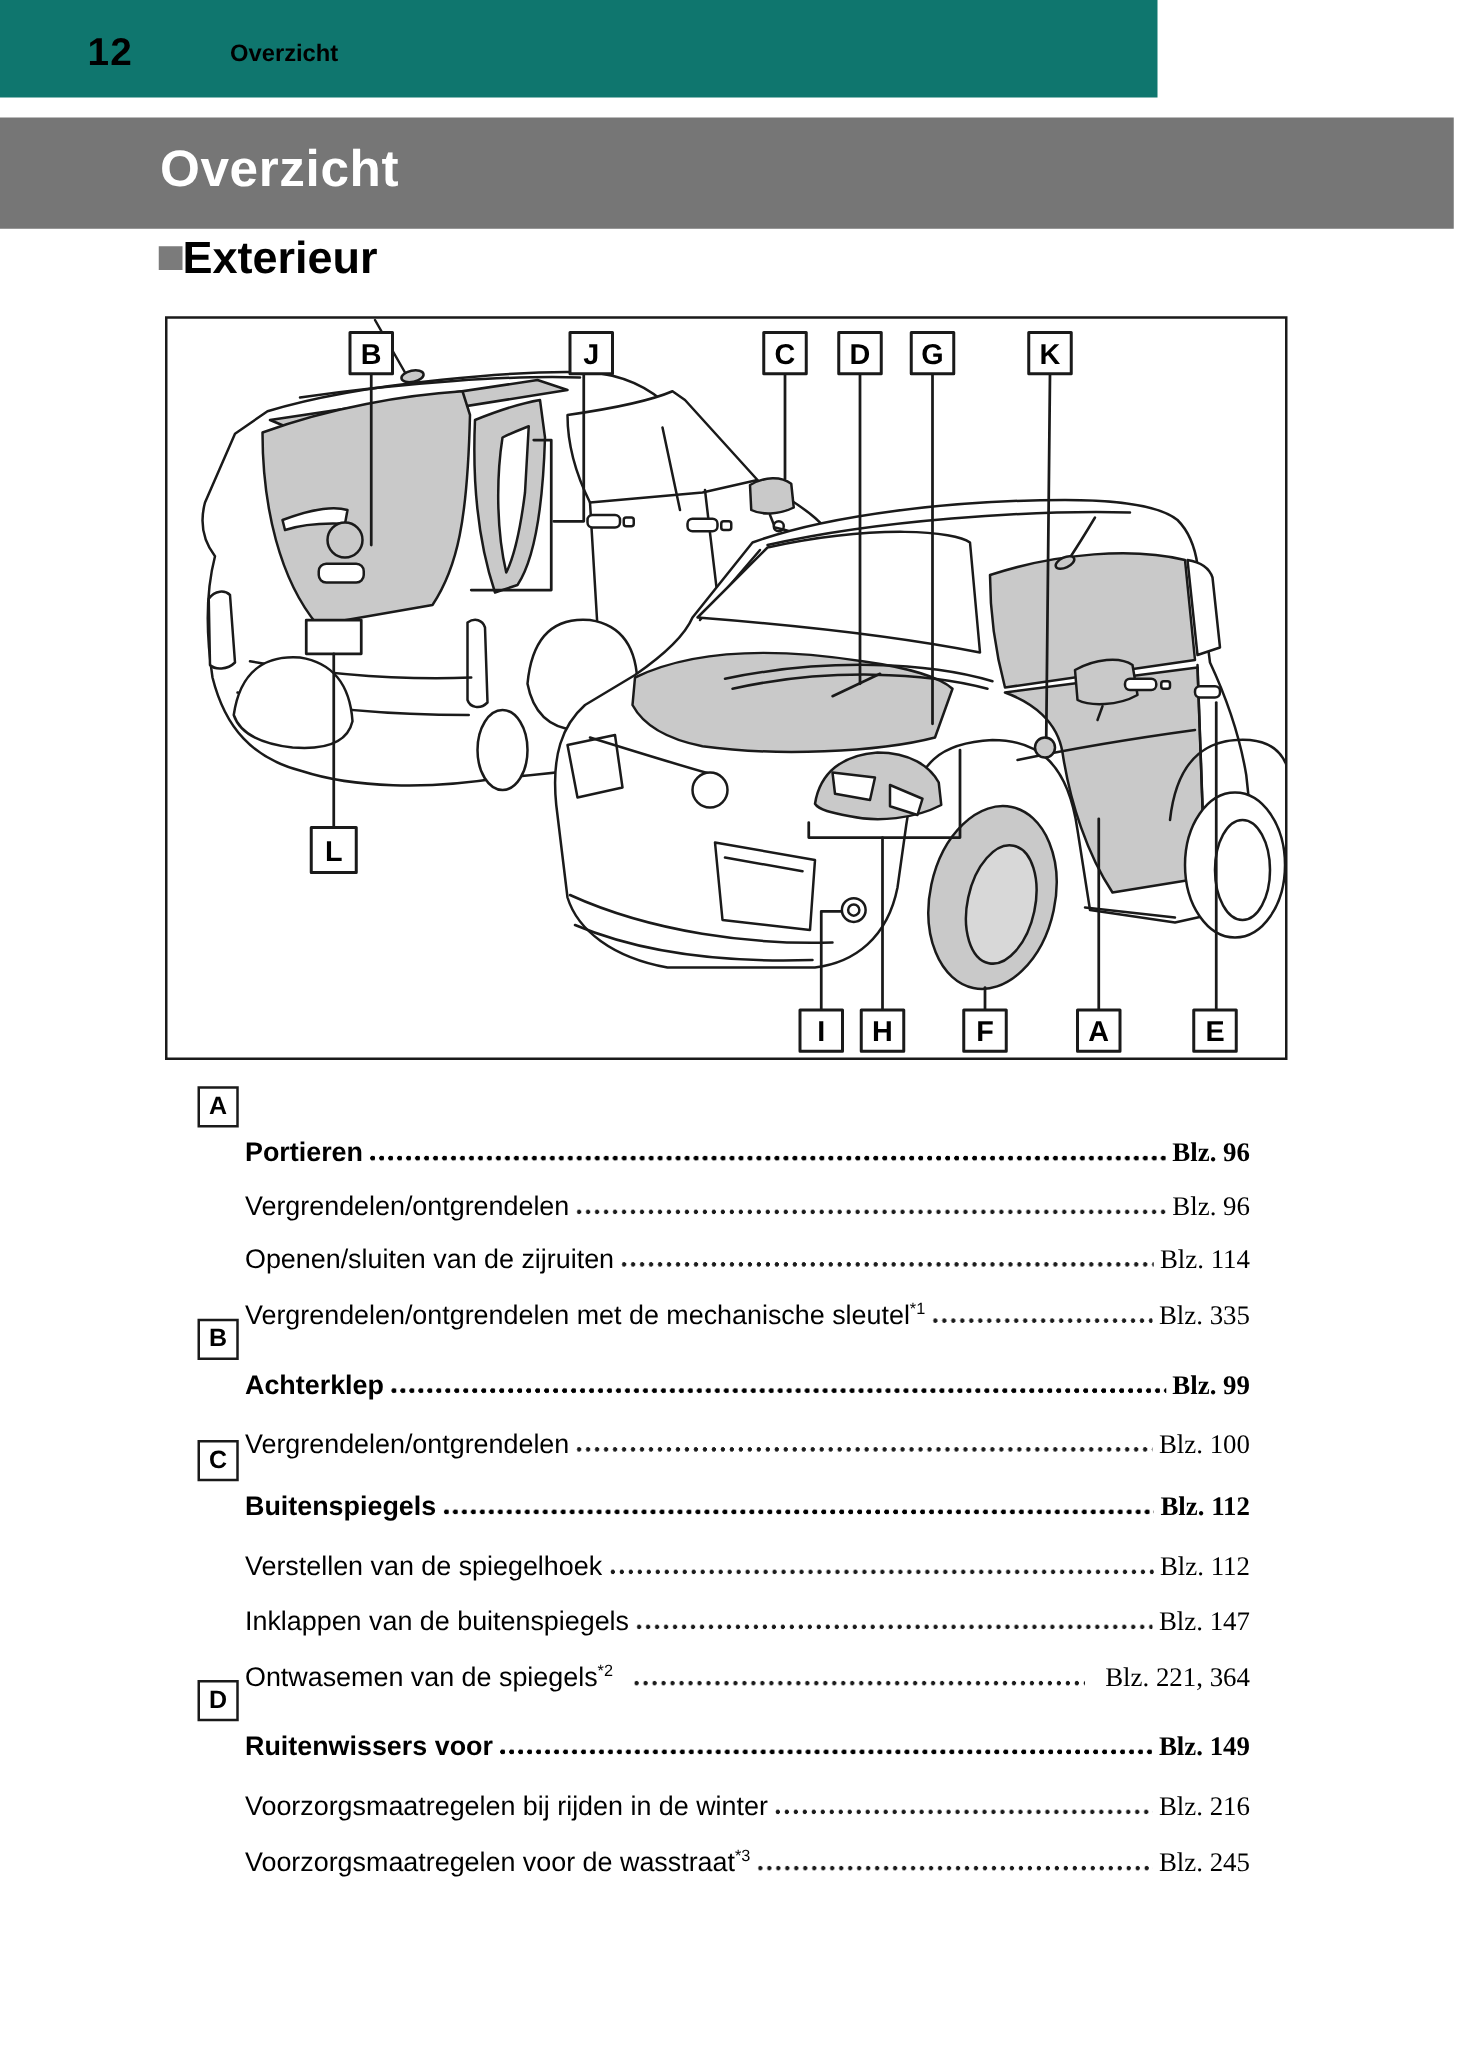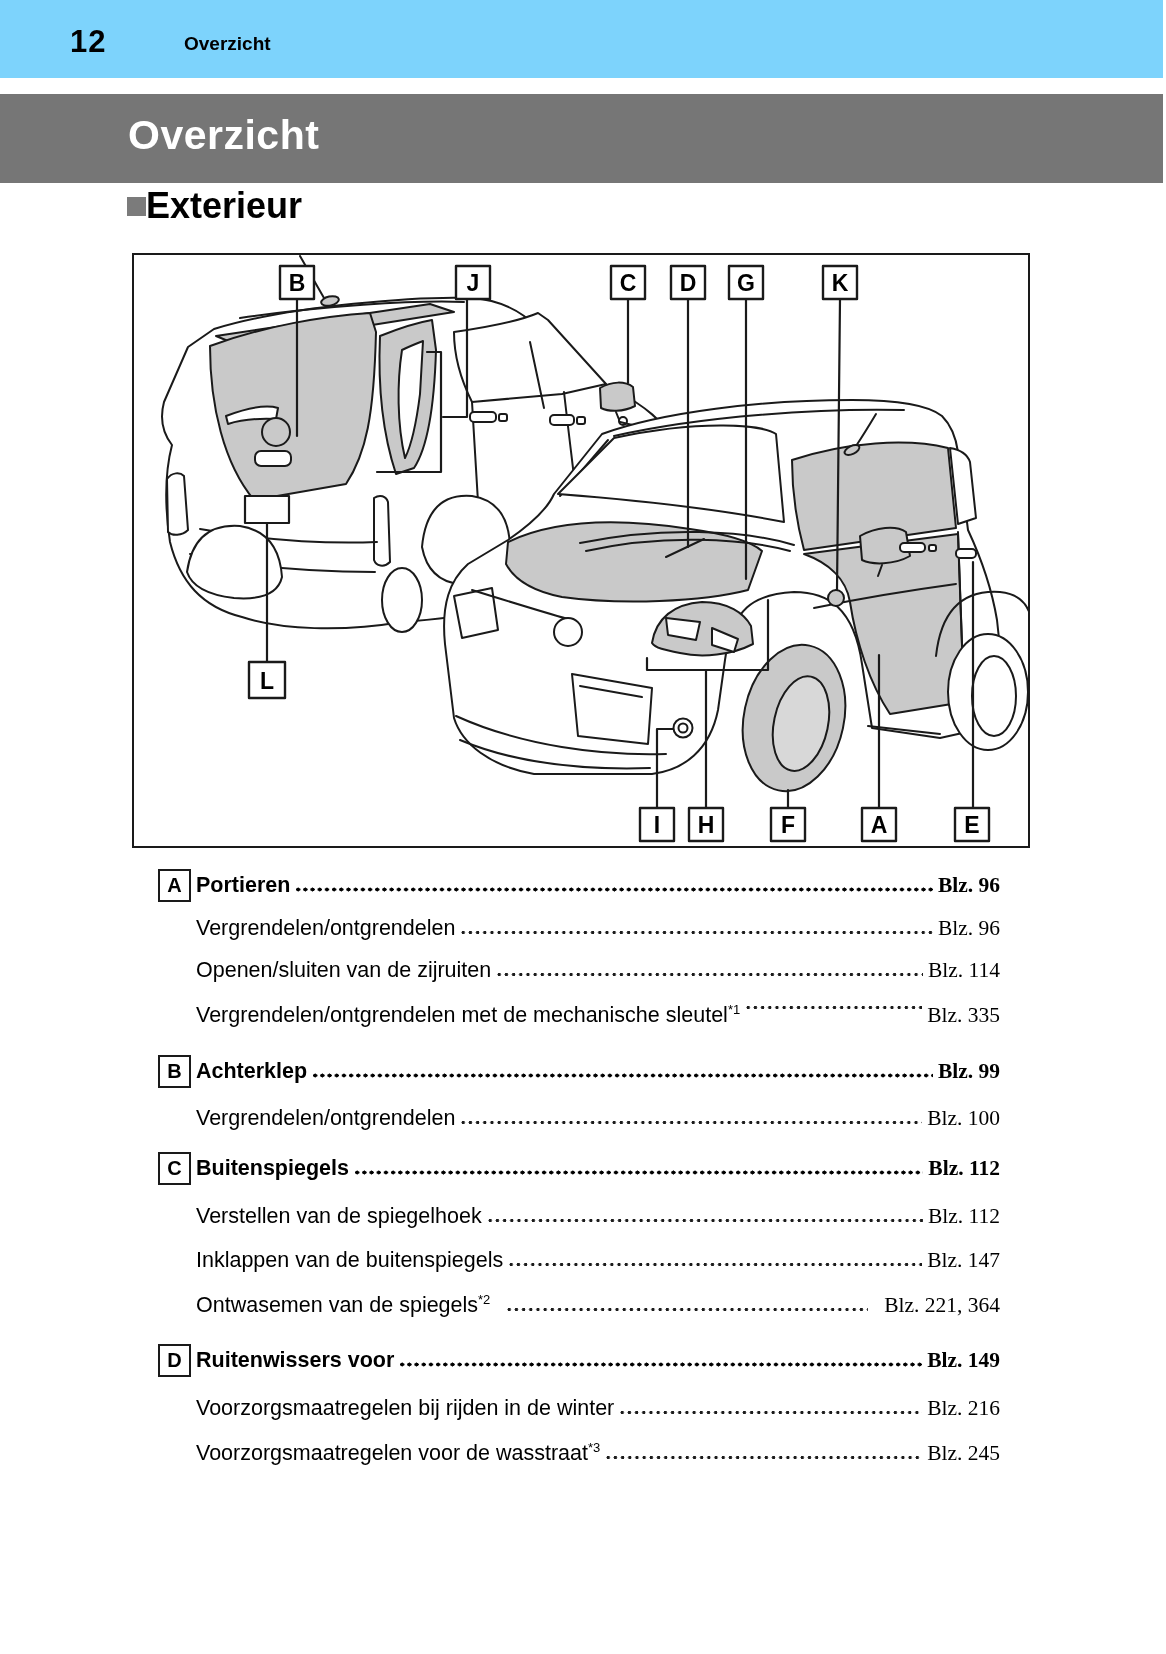--- a/index.html
+++ b/index.html
@@ -1,33 +1,33 @@
 <!DOCTYPE html>
 <html><head>
 <meta charset="utf-8">
 <style>
   html,body { margin:0; padding:0; }
   body {
     width:1166px; height:1654px; position:relative;
     background:#ffffff; font-family:"Liberation Sans", sans-serif; color:#000;
     overflow:hidden;
   }
-  .topbar { position:absolute; left:0; top:0; width:1163px; height:78px; background:#7dd3fc; }
+  .topbar { position:absolute; left:0; top:0; width:926px; height:78px; background:#0f766e; }
   .page-num { position:absolute; left:70px; top:24px; font-size:31px; font-weight:bold; letter-spacing:1px; }
   .top-title { position:absolute; left:184px; top:33px; font-size:19px; font-weight:bold; }
   .banner { position:absolute; left:0; top:94px; width:1163px; height:89px; background:#767676; }
   .banner-title { position:absolute; left:128px; top:18px; color:#ffffff; font-size:41px; font-weight:bold; letter-spacing:0.5px; }
   .sec-heading { position:absolute; left:127px; top:189px; display:flex; }
   .sec-square { width:19px; height:19px; background:#7b7b7b; margin-top:8px; flex:0 0 auto; }
   .sec-text { font-size:36px; font-weight:bold; line-height:33px; }
   .diagram { position:absolute; left:132px; top:253px; width:894px; height:591px; border:2px solid #1a1a1a; background:#fff; }
   .diagram svg { display:block; width:100%; height:100%; }
 
   .toc-row { position:absolute; left:158px; width:842px; display:flex; align-items:baseline; font-size:21.5px; padding-top:5px; box-sizing:border-box; }
-  .toc-row .lbl { white-space:nowrap; flex:0 0 auto; }
+  .toc-row .lbl { white-space:nowrap; flex:0 0 auto;margin-top:37px; }
   .toc-row .pg  { white-space:nowrap; flex:0 0 auto;font-family:Liberation Serif, serif; }
   .toc-row.head { padding-left:38px; }
   .toc-row.sub  { padding-left:38px; }
   .toc-row.head .lbl, .toc-row.head .pg { font-weight:bold; }
   .letterbox { position:absolute; left:0; top:1px; width:29px; height:29px; border:2px solid #1a1a1a;
     display:flex; align-items:center; justify-content:center; font-size:20px; font-weight:bold; background:#fff; }
   .dots { flex:1 1 auto; height:7px; margin:0 5px 0 6px; align-self:baseline;
     background-image:radial-gradient(circle at 2.2px 2.5px, #1b1b1b 1.55px, transparent 1.95px);
     background-size:7.2px 5px; background-repeat:repeat-x; background-position:left bottom; }
   .toc-row.head .dots { background-image:radial-gradient(circle at 2.2px 2.5px, #000 1.85px, transparent 2.2px); }
@@ -230,21 +230,21 @@
 <div class="toc-row sub" style="top:911px;">
   <span class="lbl"><span>Vergrendelen/ontgrendelen</span><sup></sup></span>
   <span class="dots"></span>
   <span class="pg">Blz. 96</span>
 </div>
 <div class="toc-row sub" style="top:953px;">
   <span class="lbl"><span>Openen/sluiten van de zijruiten</span><sup></sup></span>
   <span class="dots"></span>
   <span class="pg">Blz. 114</span>
 </div>
-<div class="toc-row sub" style="top:998px;align-items:center;">
+<div class="toc-row sub" style="top:998px;">
   <span class="lbl"><span>Vergrendelen/ontgrendelen met de mechanische sleutel</span><sup>*1</sup></span>
   <span class="dots"></span>
   <span class="pg">Blz. 335</span>
 </div>
 <div class="toc-row head" style="top:1054px;">
   <span class="letterbox">B</span>
   <span class="lbl"><span>Achterklep</span><sup></sup></span>
   <span class="dots"></span>
   <span class="pg">Blz. 99</span>
 </div>

